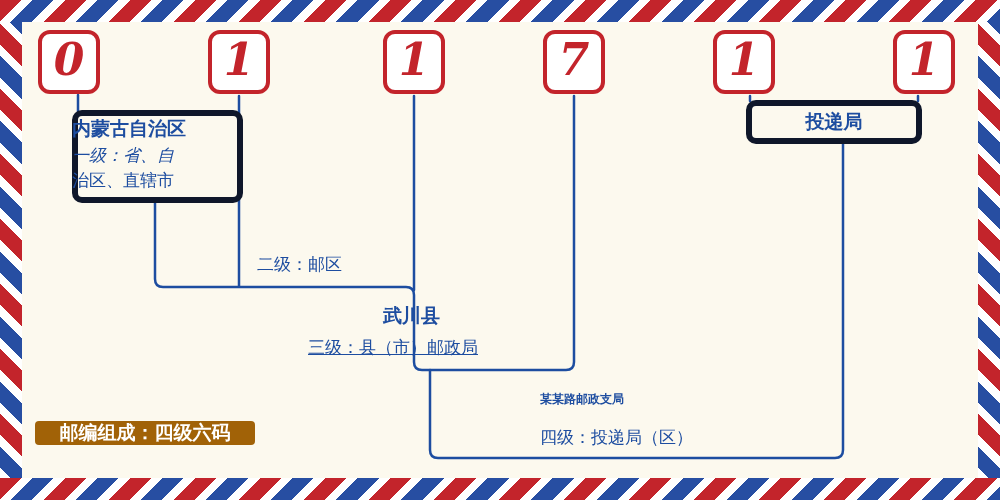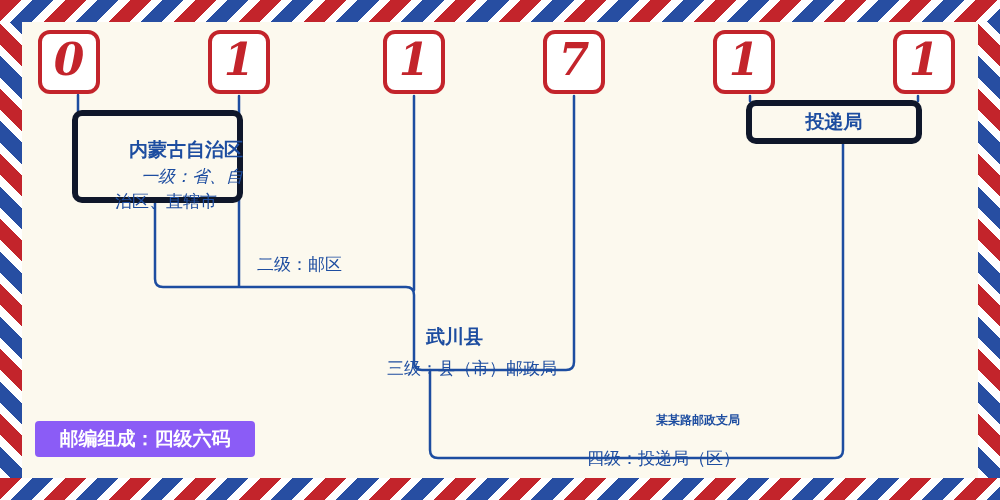--- a/index.html
+++ b/index.html
@@ -43,38 +43,38 @@
     font-weight: bold;
     font-size: 44px;
     line-height: 1;
     color: #c3242b;
     transform: translateY(-2px);
   }
 
   .lbl { position: absolute; color: #1d4da0; }
   .lbl-bold { font-weight: bold; font-size: 19px; }
   .lbl-reg { font-size: 17px; }
-  .center { text-align: right; margin-top: 21px; }
+  .center { text-align: left; }
 
   .frame {
     position: absolute;
     border: 6px solid #0f172a;
     border-radius: 10px;
     box-sizing: border-box;
   }
   .delivery-frame {
     display: flex; align-items: center; justify-content: center;
   }
 
   svg.lines { position: absolute; left: 0; top: 0; pointer-events: none; }
 
   .badge {
     position: absolute;
-    left: 35px; top: 421px; width: 220px; height: 36px;
-    background: #8b5cf6;
+    left: 35px; top: 421px; width: 220px; height: 24px;
+    background: #a16207;
     color: #ffffff;
     font-weight: bold;
     font-size: 19px;
     border-radius: 4px;
     display: flex; align-items: center; justify-content: center;
   }
 </style>
 </head>
 <body>
 
@@ -115,21 +115,21 @@
 </div>
 
 <div class="frame" style="left:72px; top:110px; width:171px; height:93px;"></div>
 <div class="lbl lbl-bold center" style="left:72px; top:116px; width:171px;">内蒙古自治区</div>
 <div class="lbl lbl-reg center" style="left:72px; top:144px; width:171px;font-style:italic;">一级：省、自</div>
 <div class="lbl lbl-reg center" style="left:72px; top:169px; width:145px;">治区、直辖市</div>
 
 <div class="lbl lbl-reg" style="left:257px; top:253px;">二级：邮区</div>
 
 <div class="lbl lbl-bold center" style="left:383px; top:303px; width:100px;font-family:Liberation Mono, monospace;">武川县</div>
-<div class="lbl lbl-reg center" style="left:337px; top:336px; width:220px;">三级：县（市）邮政局</div>
+<div class="lbl lbl-reg center" style="left:308px; top:336px; width:220px;text-decoration:underline;">三级：县（市）邮政局</div>
 
 <div class="lbl lbl-bold center" style="left:540px; top:391px; width:200px; font-size:12px;">某某路邮政支局</div>
 <div class="lbl lbl-reg center" style="left:540px; top:426px; width:200px;">四级：投递局（区）</div>
 
 <div class="frame delivery-frame" style="left:746px; top:100px; width:176px; height:44px;">
   <span class="lbl-bold" style="color:#1d4da0;">投递局</span>
 </div>
 
 <div class="badge">邮编组成：四级六码</div>
 

